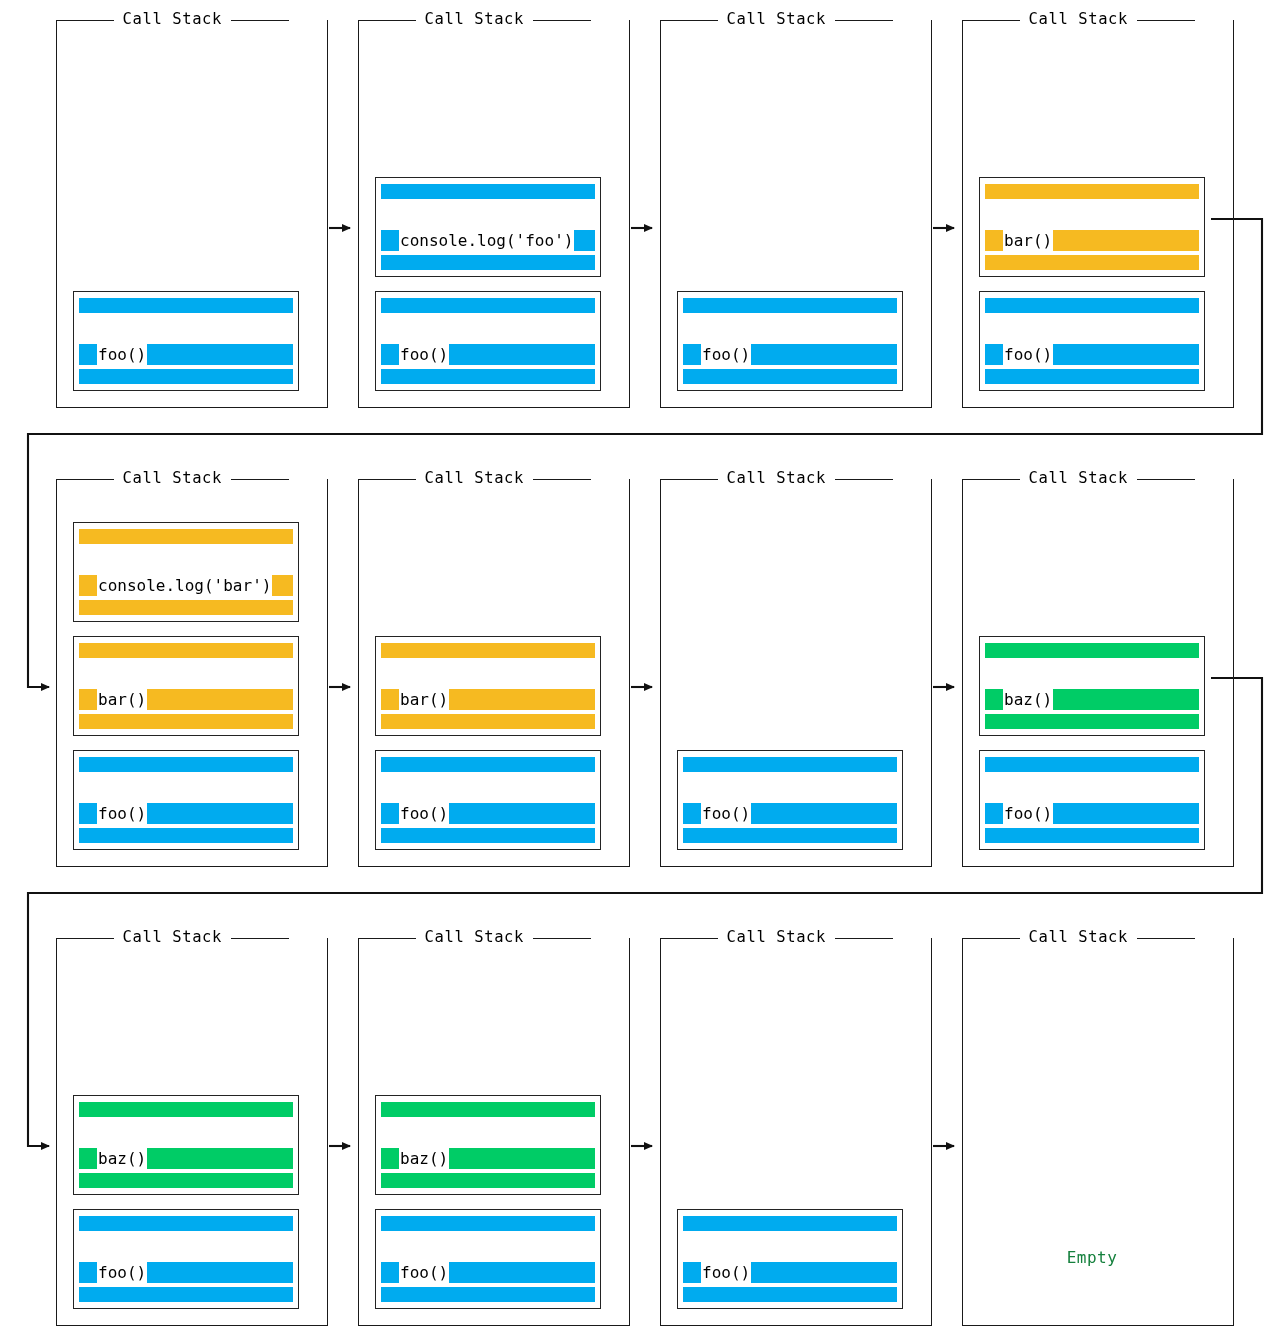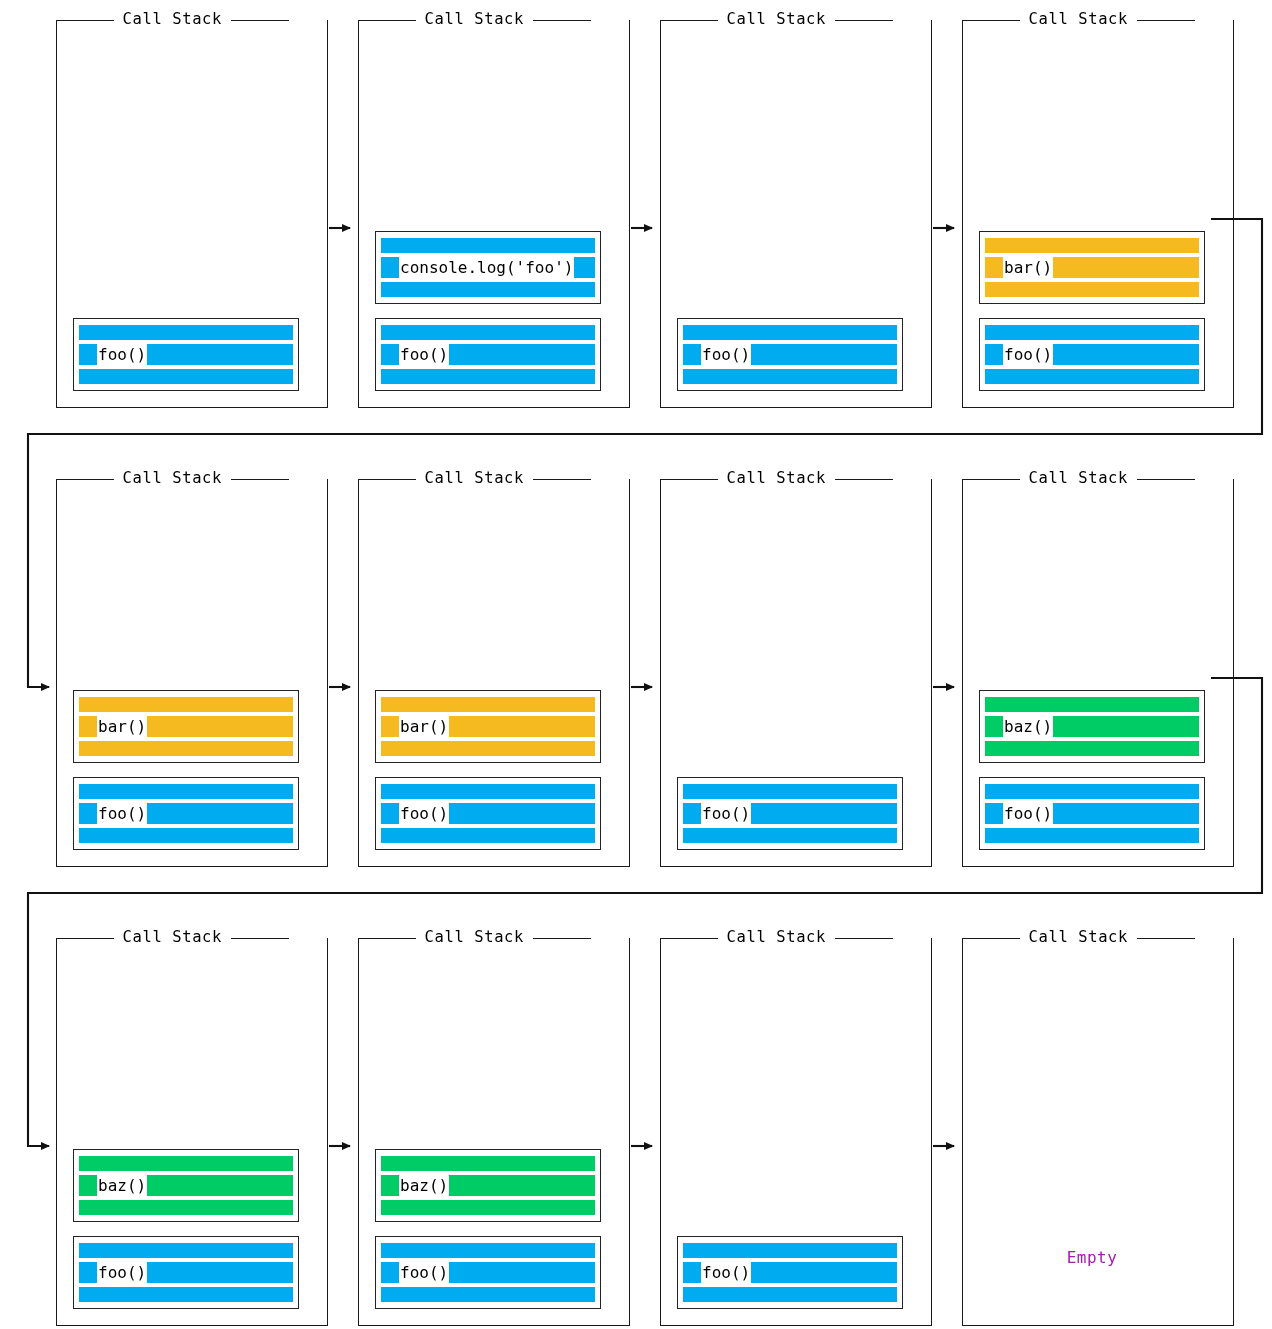--- a/index.html
+++ b/index.html
@@ -93,20 +93,21 @@
   .frame .bar{
     height:15px;
     width:100%;
   }
   .frame .mid{
     position:relative;
     height:21px;
     width:100%;
     display:flex;
     align-items:center;
+    margin-top:27px;
   }
   .frame .mid .lead{
     flex:0 0 18px;
     height:21px;
   }
   .frame .mid .label{
     position:relative;
     z-index:2;
     font-size:16px;
     line-height:21px;
@@ -120,21 +121,21 @@
     height:21px;
     min-width:0;
   }
 
   
   .empty-label{
     text-align:center;
     font-size:16px;
     letter-spacing:.5px;
     padding-bottom:42px;
-    color:#a21caf;
+    color:#15803d;
   }
   .panel.empty .panel-body{
     justify-content:flex-end;
   }
 </style>
 </head>
 <body>
 
 <div id="stage">
 
@@ -275,44 +276,25 @@
       <div class="panel-top">
         <span class="seg left"></span>
         <span class="panel-legend">Call Stack</span>
         <span class="seg right"></span>
       </div>
       <div class="panel-body">
         <div class="frame">
           <div class="bar" style="background:#F6BA21;"></div>
           <div class="mid">
             <span class="lead" style="background:#F6BA21;"></span>
-            <span class="label">bar()</span>
+            <span class="label">console.log('bar')</span>
             <span class="tail" style="background:#F6BA21;"></span>
           </div>
           <div class="bar" style="background:#F6BA21;"></div>
         </div>
-        <div class="frame">
-          <div class="bar" style="background:#00ABEF;"></div>
-          <div class="mid">
-            <span class="lead" style="background:#00ABEF;"></span>
-            <span class="label">foo()</span>
-            <span class="tail" style="background:#00ABEF;"></span>
-          </div>
-          <div class="bar" style="background:#00ABEF;"></div>
-        </div>
-      </div>
-    </div>
-
-    <div class="panel">
-      <div class="panel-top">
-        <span class="seg left"></span>
-        <span class="panel-legend">Call Stack</span>
-        <span class="seg right"></span>
-      </div>
-      <div class="panel-body">
         <div class="frame">
           <div class="bar" style="background:#F6BA21;"></div>
           <div class="mid">
             <span class="lead" style="background:#F6BA21;"></span>
             <span class="label">bar()</span>
             <span class="tail" style="background:#F6BA21;"></span>
           </div>
           <div class="bar" style="background:#F6BA21;"></div>
         </div>
         <div class="frame">
@@ -328,20 +310,48 @@
     </div>
 
     <div class="panel">
       <div class="panel-top">
         <span class="seg left"></span>
         <span class="panel-legend">Call Stack</span>
         <span class="seg right"></span>
       </div>
       <div class="panel-body">
         <div class="frame">
+          <div class="bar" style="background:#F6BA21;"></div>
+          <div class="mid">
+            <span class="lead" style="background:#F6BA21;"></span>
+            <span class="label">bar()</span>
+            <span class="tail" style="background:#F6BA21;"></span>
+          </div>
+          <div class="bar" style="background:#F6BA21;"></div>
+        </div>
+        <div class="frame">
+          <div class="bar" style="background:#00ABEF;"></div>
+          <div class="mid">
+            <span class="lead" style="background:#00ABEF;"></span>
+            <span class="label">foo()</span>
+            <span class="tail" style="background:#00ABEF;"></span>
+          </div>
+          <div class="bar" style="background:#00ABEF;"></div>
+        </div>
+      </div>
+    </div>
+
+    <div class="panel">
+      <div class="panel-top">
+        <span class="seg left"></span>
+        <span class="panel-legend">Call Stack</span>
+        <span class="seg right"></span>
+      </div>
+      <div class="panel-body">
+        <div class="frame">
           <div class="bar" style="background:#00ABEF;"></div>
           <div class="mid">
             <span class="lead" style="background:#00ABEF;"></span>
             <span class="label">foo()</span>
             <span class="tail" style="background:#00ABEF;"></span>
           </div>
           <div class="bar" style="background:#00ABEF;"></div>
         </div>
       </div>
     </div>

